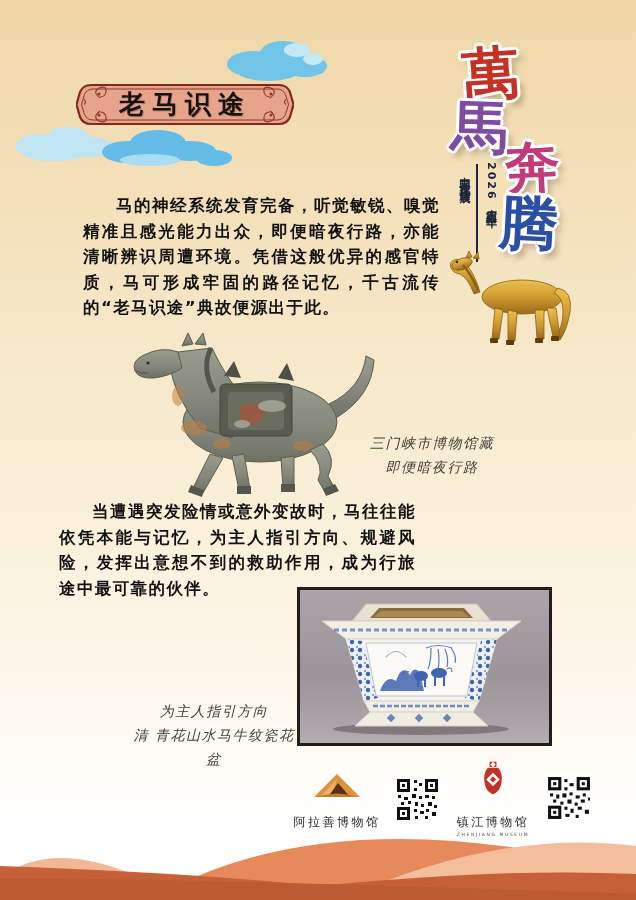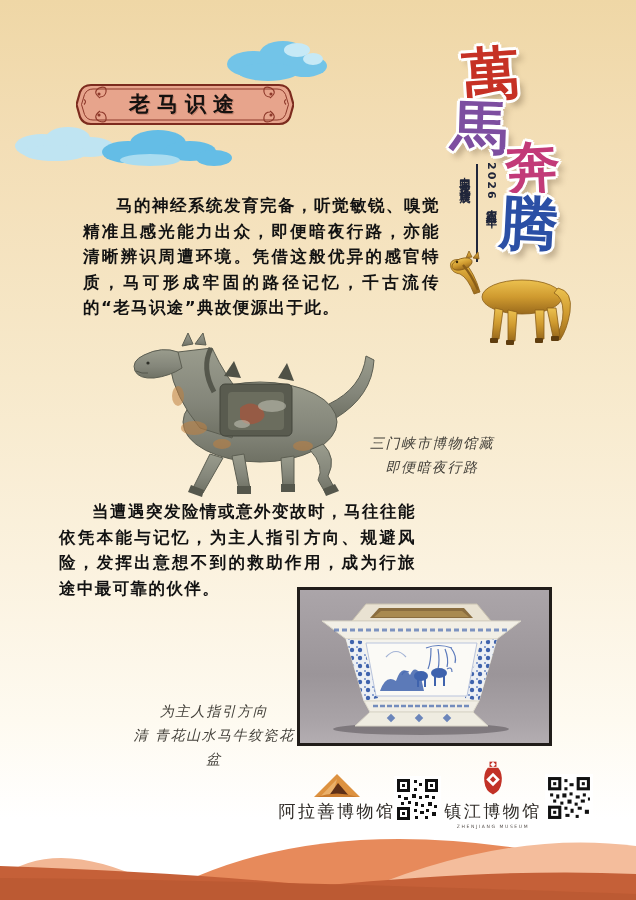--- a/index.html
+++ b/index.html
@@ -6,21 +6,21 @@
   .poster{
     position:relative;width:636px;height:900px;overflow:hidden;
     background:linear-gradient(180deg,#efd7a6 0%,#f3deb6 16%,#f7e9cb 42%,#fbf2df 63%,#fefaf0 80%,#ffffff 91%);
     font-family:"DejaVu Sans","Liberation Sans",sans-serif;
   }
   .abs{position:absolute;}
   
   .banner{left:76px;top:82px;width:218px;height:45px;}
   .banner-title{
     position:absolute;left:0;top:0;width:218px;height:45px;line-height:45px;
-    text-align:center;font-size:21px;font-weight:900;color:#151210;letter-spacing:7px;
+    text-align:center;font-size:26px;font-weight:900;color:#151210;letter-spacing:7px;
     text-shadow:1px 1px 0 rgba(90,30,20,.25);
   }
   
   .vt{position:absolute;font-weight:900;line-height:1;
     font-family:"DejaVu Sans","Liberation Sans",sans-serif;
     text-shadow:-3px 0 0 #fff,3px 0 0 #fff,0 -3px 0 #fff,0 3px 0 #fff,
       -2px -2px 0 #fff,2px -2px 0 #fff,-2px 2px 0 #fff,2px 2px 0 #fff,
       5px 6px 6px rgba(60,40,20,.35);}
   .vt0{left:462px;top:45px;font-size:57px;transform:rotate(-4deg);}
   .vt1{left:451px;top:99px;font-size:57px;transform:rotate(2deg);}
@@ -43,22 +43,22 @@
   .caption1{left:368px;top:432px;width:128px;}
   .caption2{left:126px;top:700px;width:176px;}
   
   .photo{left:297px;top:587px;width:249px;height:153px;border:3px solid #211d1a;
     background:linear-gradient(180deg,#aba5a9 0%,#9b9599 55%,#a9a3a7 85%,#b3adb1 100%);}
   .photo svg{display:block;}
   
   .museum{display:flex;flex-direction:column;align-items:center;}
   .museum-left{left:281px;top:770px;width:112px;}
   .museum-right{left:445px;top:760px;width:96px;}
-  .museum-name{font-size:17px;letter-spacing:2.5px;color:#2e2a26;white-space:nowrap;
-    font-family:"DejaVu Serif","Liberation Serif",serif;margin-top:2px;}
+  .museum-name{font-size:12px;letter-spacing:2.5px;color:#2e2a26;white-space:nowrap;
+    font-family:"DejaVu Serif","Liberation Serif",serif;margin-top:16px;}
   .museum-latin{font-size:4.5px;letter-spacing:1.6px;color:#5a5450;margin-top:1px;}
   .qr{background:#fff;padding:1px;}
   .qr1{left:394px;top:776px;}
   .qr2{left:545px;top:774px;}
 </style>
 </head>
 <body>
 
 <div class="poster">
 

